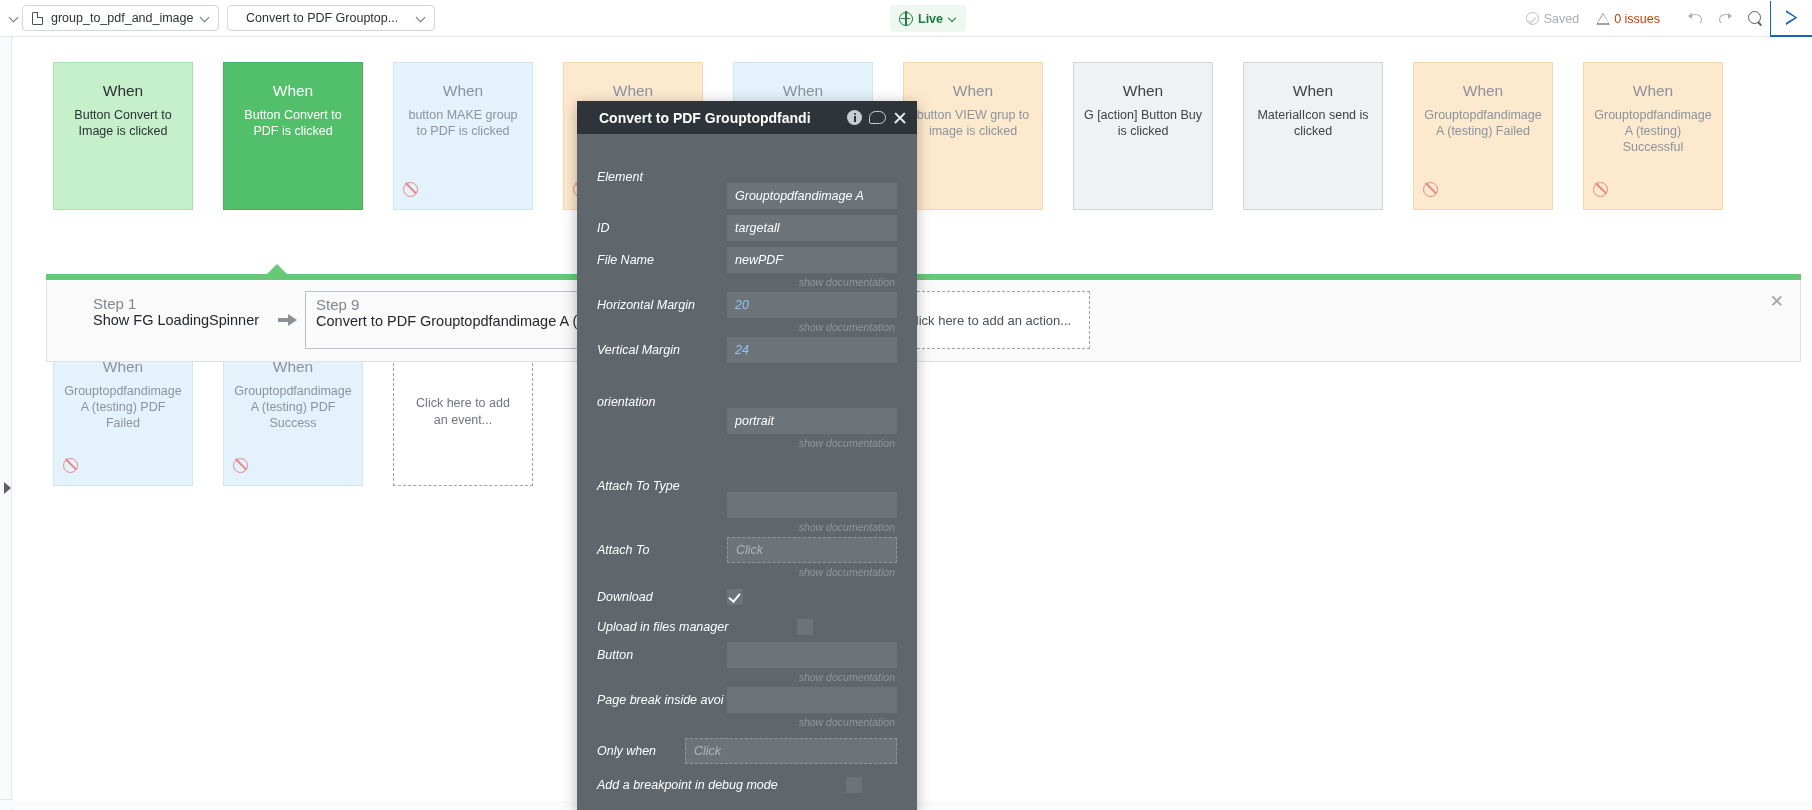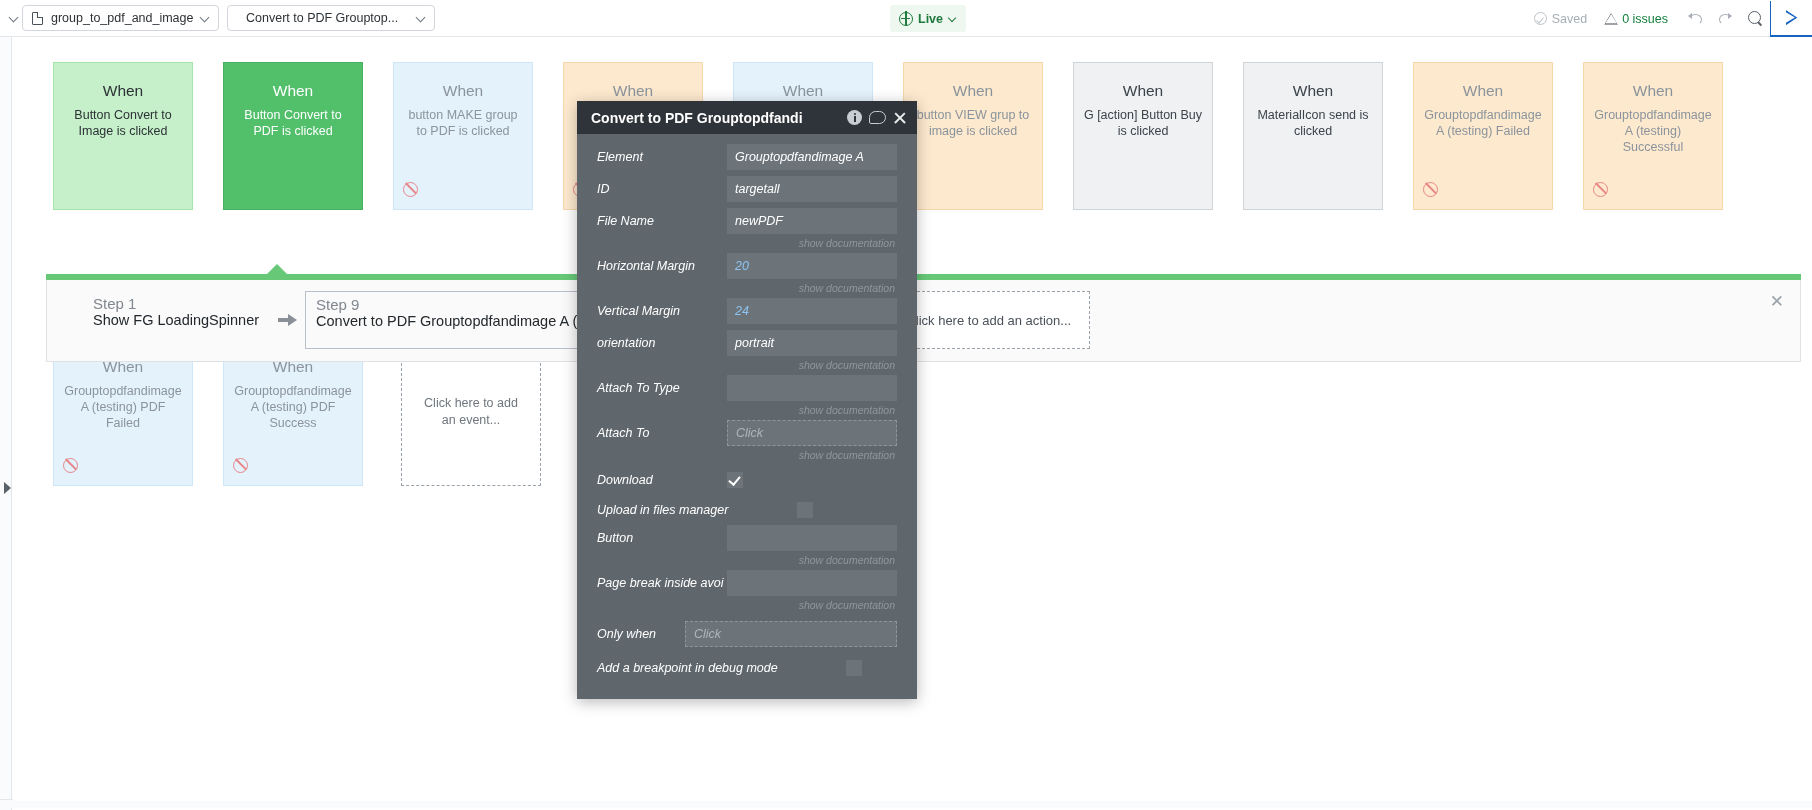--- a/index.html
+++ b/index.html
@@ -137,22 +137,22 @@
   .circ-check:after {
     content: ""; position: absolute;
     left: 3px; top: 2.5px;
     width: 3px; height: 6px;
     border-right: 1.3px solid #bcc2c8;
     border-bottom: 1.3px solid #bcc2c8;
     transform: rotate(40deg);
   }
   .tb-issues {
     display: flex; align-items: center;
-    font-size: 12.5px; color: #15803d;
-    margin-right: 12px;
+    font-size: 12.5px; color: #c2410c;
+    margin-right: 20px;
   }
   .warn-tri {
     width: 0; height: 0;
     border-left: 7px solid transparent;
     border-right: 7px solid transparent;
     border-bottom: 12px solid transparent;
     position: relative; margin-right: 4px; flex: none;
   }
   .warn-tri:after {
     content: "";
@@ -392,21 +392,21 @@
     position: absolute; left: 577px; top: 101px;
     width: 340px;
     background: #5f676d;
     box-shadow: 0 3px 14px rgba(0,0,0,0.28);
     z-index: 50;
   }
   .modal-header {
     height: 33px;
     background: #2e3439;
     display: flex; align-items: center;
-    padding: 0 10px 0 14px;
+    padding: 0 10px 0 22px;
   }
   .modal-title {
     flex: 1;
     font-size: 14px; color: #ffffff; font-weight: 600;
     white-space: nowrap; overflow: hidden;
   }
   .mh-icon { margin-left: 7px; flex: none; }
   .info-ic {
     width: 15px; height: 15px; border-radius: 50%;
     background: #c9cdd1; position: relative;
@@ -447,21 +447,21 @@
   }
   .fctrl { flex: 1; position: relative; }
 
   .finput {
     height: 26px;
     background: #6c747a;
     display: flex; align-items: center;
     padding: 0 8px;
     font-size: 12.5px; color: #ffffff;
   }
-  .finput.dropdown { padding-right: 20px; }
+  .finput.dropdown { padding-right: 20px; margin-top: 39px; }
   .finput.blue-val { color: #8fc3f0; }
   .finput.clickzone {
     border: 1px dashed #8e969c;
     background: #6c747a;
     color: #aeb5bb;
   }
   .finput.plainbox { background: #6c747a; }
 
   .showdoc {
     font-size: 10.5px; color: #8f979d;
@@ -597,21 +597,21 @@
           <div class="ev-desc">Grouptopdfandimage A (testing) PDF Failed</div>
           <div class="ev-ban"></div>
         </div>
         <div class="event-card card-blue" style="left: 210px; top: 300px;">
           <div class="ev-when">When</div>
           <div class="ev-desc">Grouptopdfandimage A (testing) PDF Success</div>
           <div class="ev-ban"></div>
         </div>
       </div>
 
-    <div class="add-event" id="add-event-box" style="left: 388px; top: 300px;">
+    <div class="add-event" id="add-event-box" style="left: 380px; top: 300px;">
       <span>Click here to add an event...</span>
     </div>
 
     <div class="action-pointer"></div>
     <div class="action-top-bar"></div>
     <div class="action-panel">
       <div class="panel-close">✕</div>
       <div class="steps-row" id="steps-row">
           <div class="step-box">
             <div class="step-label">Step 1</div>

